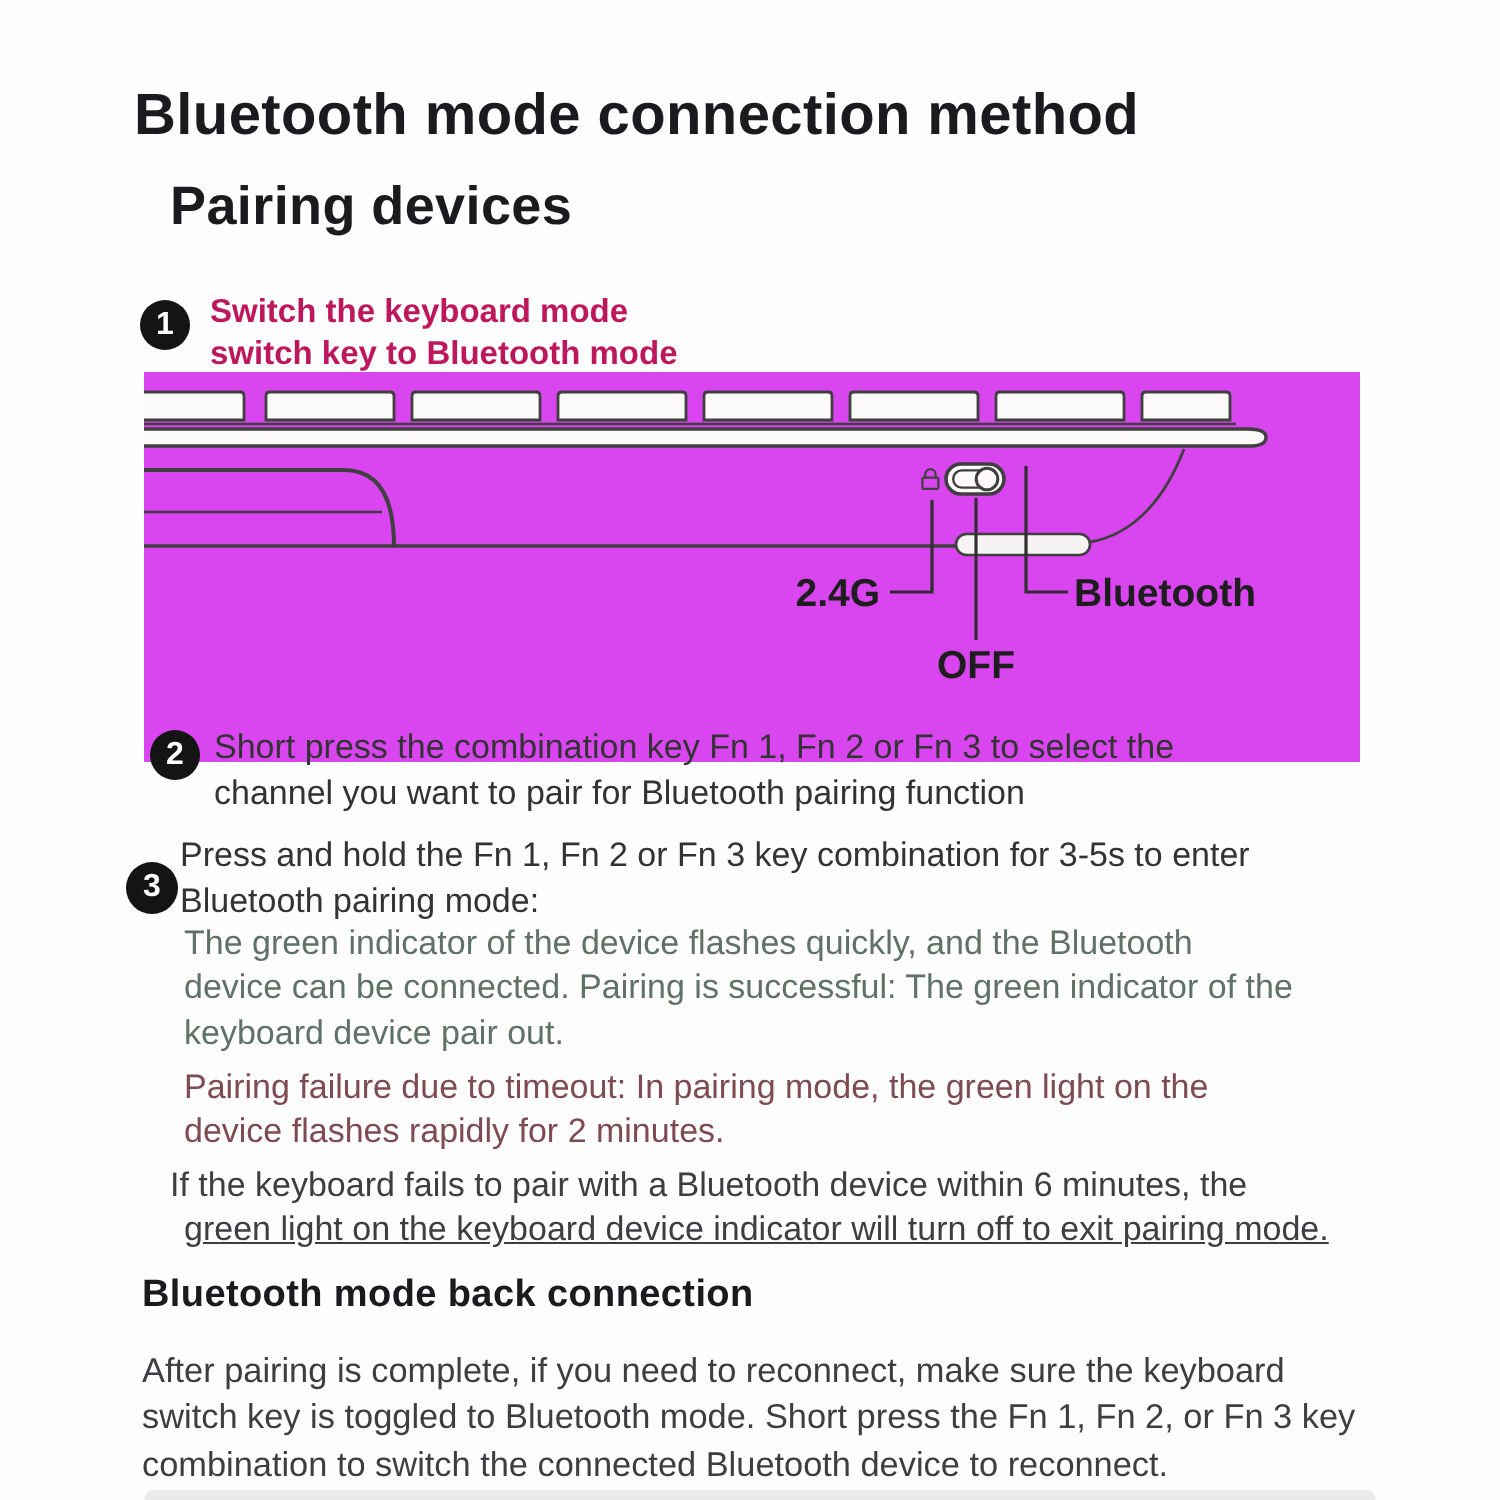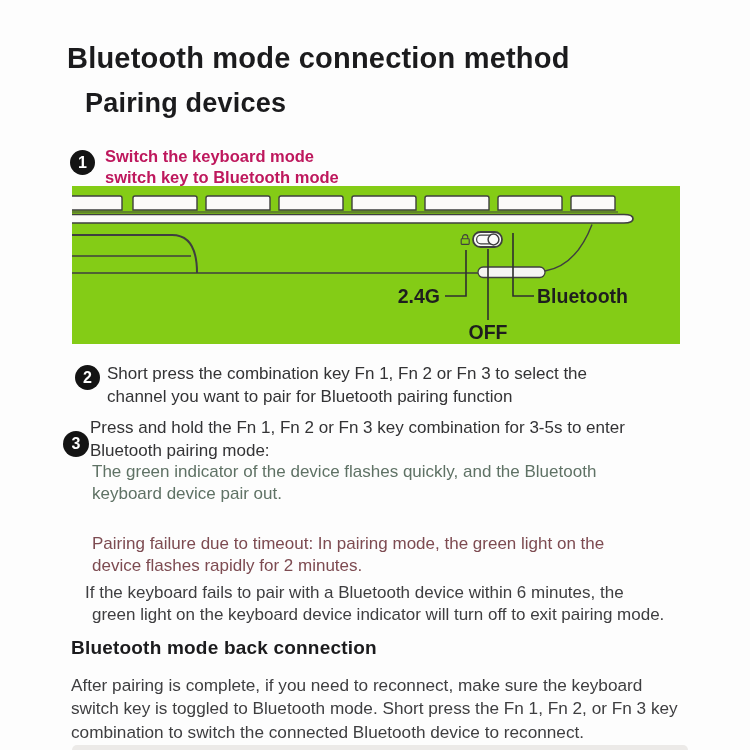--- a/index.html
+++ b/index.html
@@ -24,21 +24,21 @@
     font-size:16px;font-weight:700;line-height:1;
   }
   .steptext{font-size:16.5px;line-height:21px;font-weight:600;color:#be185d;}
   .step23 div{font-size:17px;line-height:23px;font-weight:500;color:#333335;}
   .note div{font-size:17px;line-height:22.3px;font-weight:400;}
   .green div{color:#5f7265;}
   .red div{color:#7d4b51;}
   .dark div{color:#3e3e40;}
   .bodypara div{font-size:17.2px;line-height:23.3px;color:#3e3e40;}
   .diagram{
-    left:72px;top:186px;width:608px;height:158px;background:#84cc16;
+    left:72px;top:186px;width:608px;height:195px;background:#d946ef;
   }
   .bottomstrip{
     left:72px;top:745px;width:616px;height:5px;background:#eceae8;
     border-radius:5px 5px 0 0;
   }
   svg text{font-family:"Liberation Sans", sans-serif;}
 </style>
 </head>
 <body>
 
@@ -123,31 +123,32 @@
 <div class="abs" style="left:63px;top:416px;width:660px;">
   <div class="badge abs" style="left:0;top:15px;width:26px;height:26px;">3</div>
   <div class="step23" style="margin-left:27px;">
     <div>Press and hold the Fn 1, Fn 2 or Fn 3 key combination for 3-5s to enter</div>
     <div>Bluetooth pairing mode:</div>
   </div>
 </div>
 
 <div class="abs note green" style="left:92px;top:461px;">
   <div>The green indicator of the device flashes quickly, and the Bluetooth</div>
+  <div>device can be connected. Pairing is successful: The green indicator of the</div>
   <div>keyboard device pair out.</div>
 </div>
 
 <div class="abs note red" style="left:92px;top:533px;">
   <div>Pairing failure due to timeout: In pairing mode, the green light on the</div>
   <div>device flashes rapidly for 2 minutes.</div>
 </div>
 
 <div class="abs note dark" style="left:85px;top:582px;">
   <div>If the keyboard fails to pair with a Bluetooth device within 6 minutes, the</div>
-  <div style="margin-left:7px;">green light on the keyboard device indicator will turn off to exit pairing mode.</div>
+  <div style="margin-left:7px;text-decoration:underline;">green light on the keyboard device indicator will turn off to exit pairing mode.</div>
 </div>
 
 <div class="abs h2 backhead">Bluetooth mode back connection</div>
 
 <div class="abs bodypara" style="left:71px;top:674px;">
   <div>After pairing is complete, if you need to reconnect, make sure the keyboard</div>
   <div>switch key is toggled to Bluetooth mode. Short press the Fn 1, Fn 2, or Fn 3 key</div>
   <div>combination to switch the connected Bluetooth device to reconnect.</div>
 </div>
 

